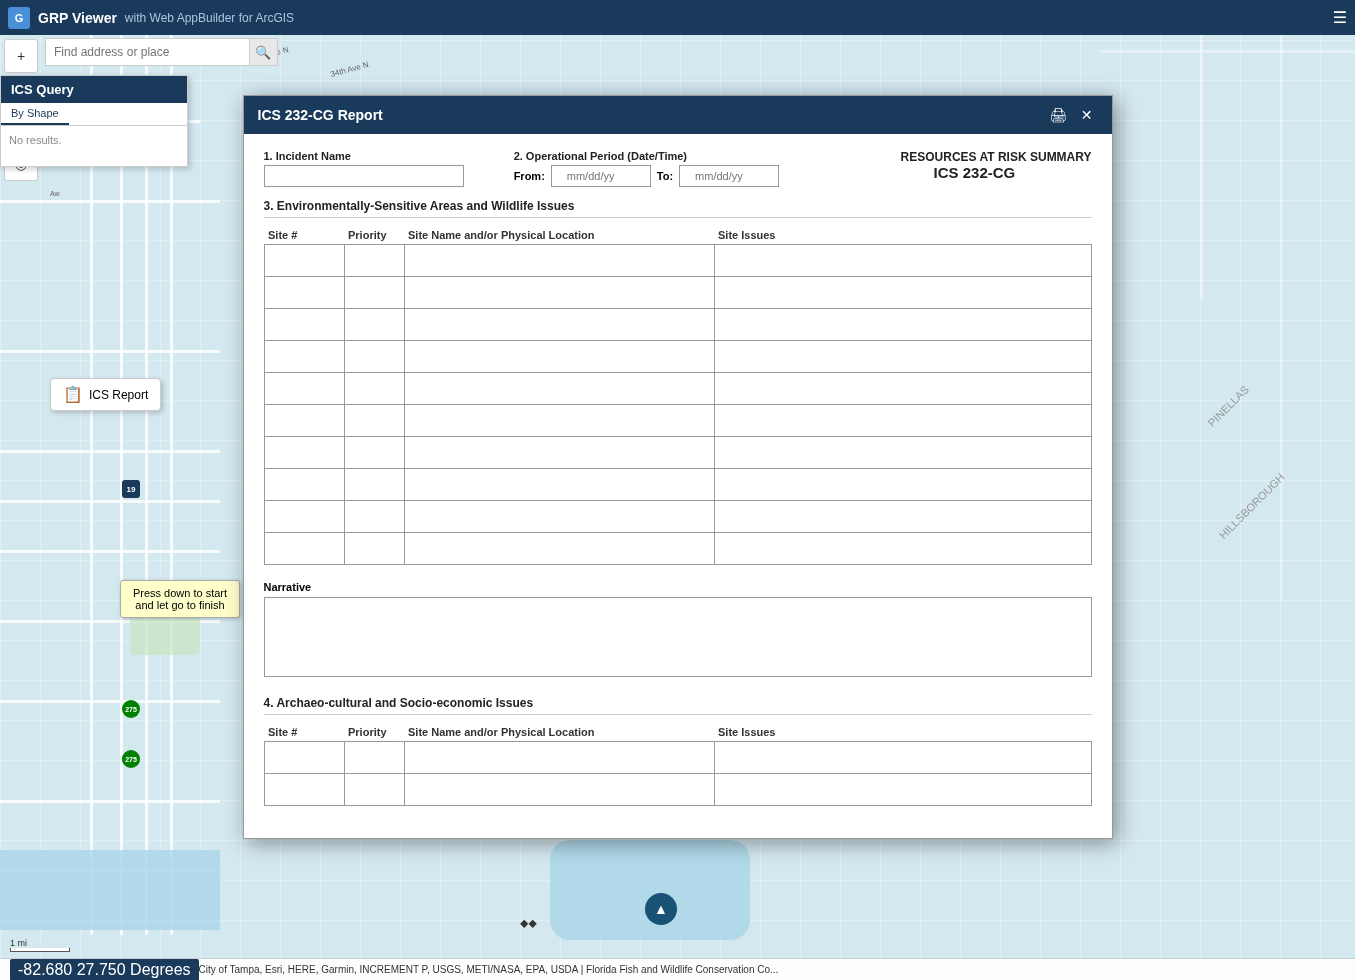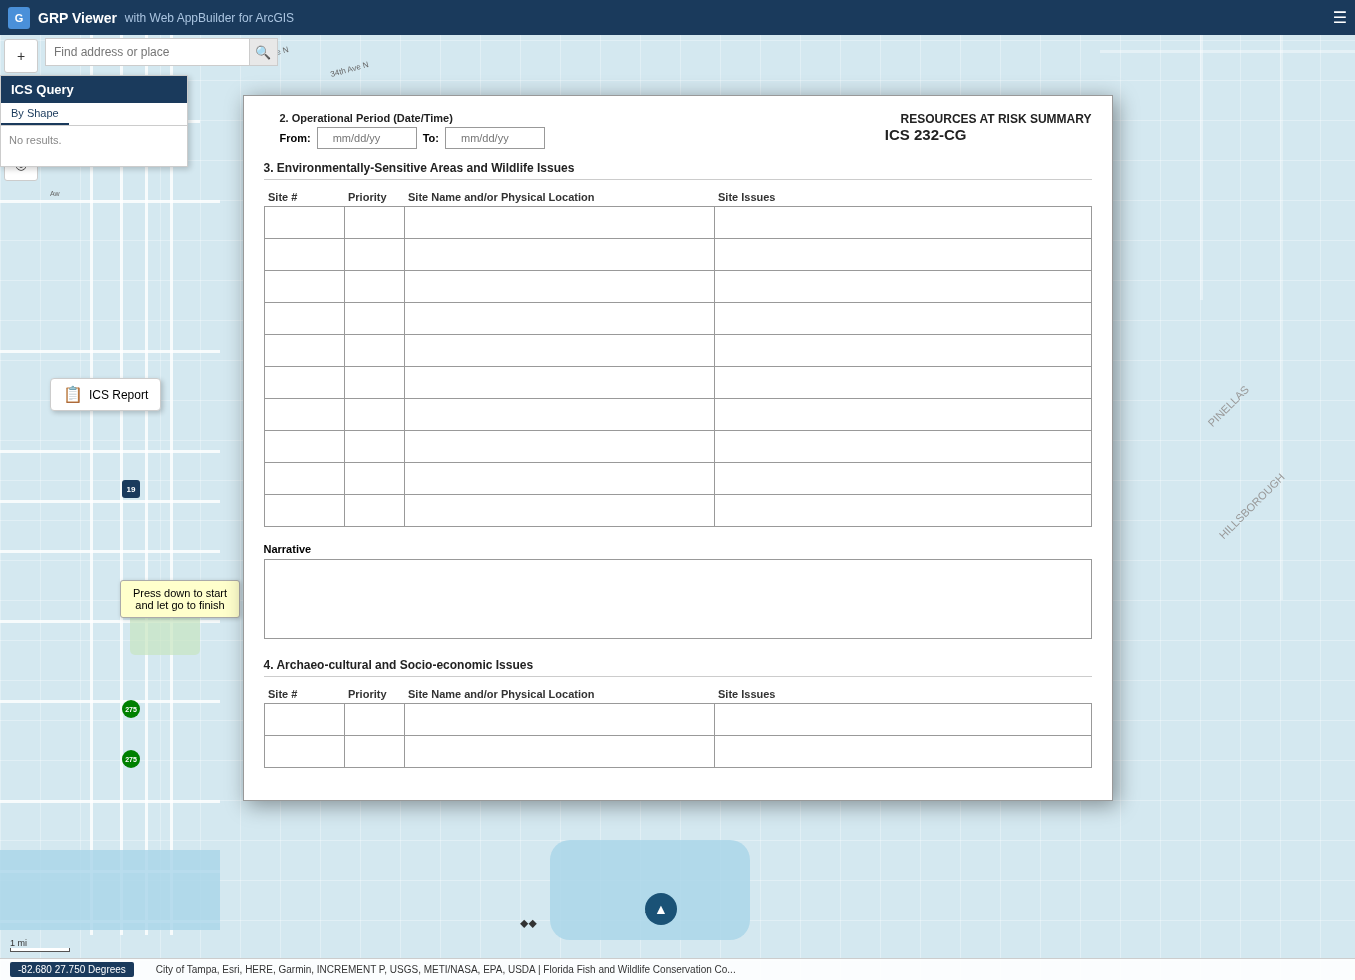--- a/index.html
+++ b/index.html
@@ -216,23 +216,23 @@
       align-items: center;
       padding: 0 10px;
       font-size: 10px;
       color: #333;
       z-index: 100;
     }
     #coordinates {
       background: #1a3a5c;
       color: white;
       padding: 2px 8px;
-      font-size: 10px;
+      font-size: 16px;
       border-radius: 2px;
-      margin-right: 22px;
+      margin-right: 0;
     }
 
     
     #modal-overlay {
       position: absolute;
       top: 35px; left: 0; right: 0; bottom: 22px;
       z-index: 200;
       display: flex;
       align-items: flex-start;
       justify-content: center;
@@ -515,24 +515,35 @@
 <button id="ics-report-btn">
   <span class="report-icon">📋</span>
   <span>ICS Report</span>
 </button>
 
 <div id="tooltip">Press down to start and let go to finish</div>
 
 <div id="modal-overlay">
   <div id="modal">
 
+    <div id="modal-header">
+      <span id="modal-title">ICS 232-CG Report</span>
+      <div id="modal-header-btns">
+        <div class="modal-header-btn">🖨</div>
+        <div class="modal-header-btn">✕</div>
+      </div>
+    </div>
 
     <div id="modal-body">
       
       <div class="form-top-row">
+        <div class="incident-name-section">
+          <div class="field-label">1. Incident Name</div>
+          <input type="text" class="form-input" style="width: 200px;">
+        </div>
         <div class="operational-period-section">
           <div class="field-label">2. Operational Period (Date/Time)</div>
           <div class="op-period-row">
             <span class="op-period-label">From:</span>
             <input type="text" class="op-period-input" placeholder="mm/dd/yy" style="">
             <span class="op-period-label">To:</span>
             <input type="text" class="op-period-input" placeholder="mm/dd/yy" style="">
           </div>
         </div>
         <div class="resources-summary-section">

